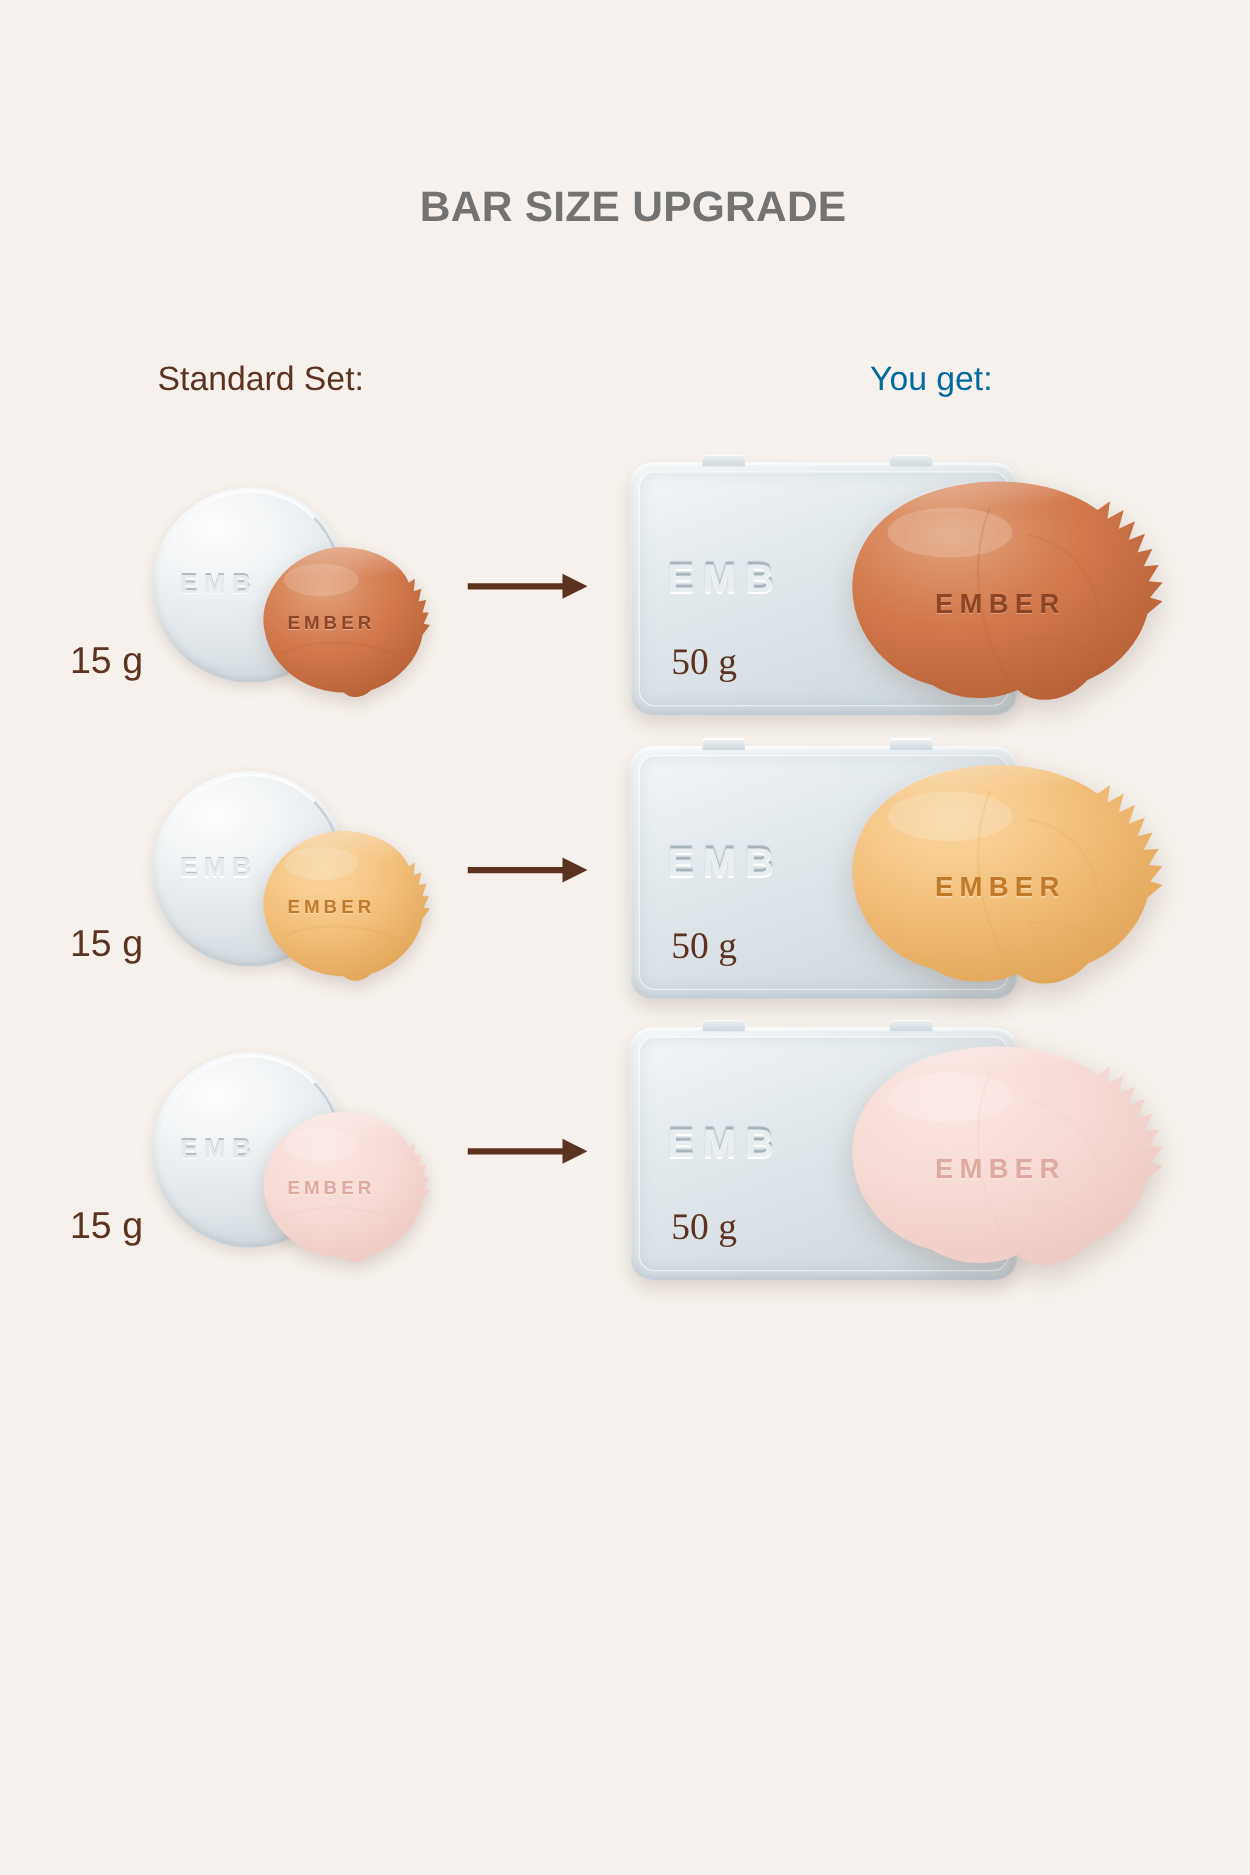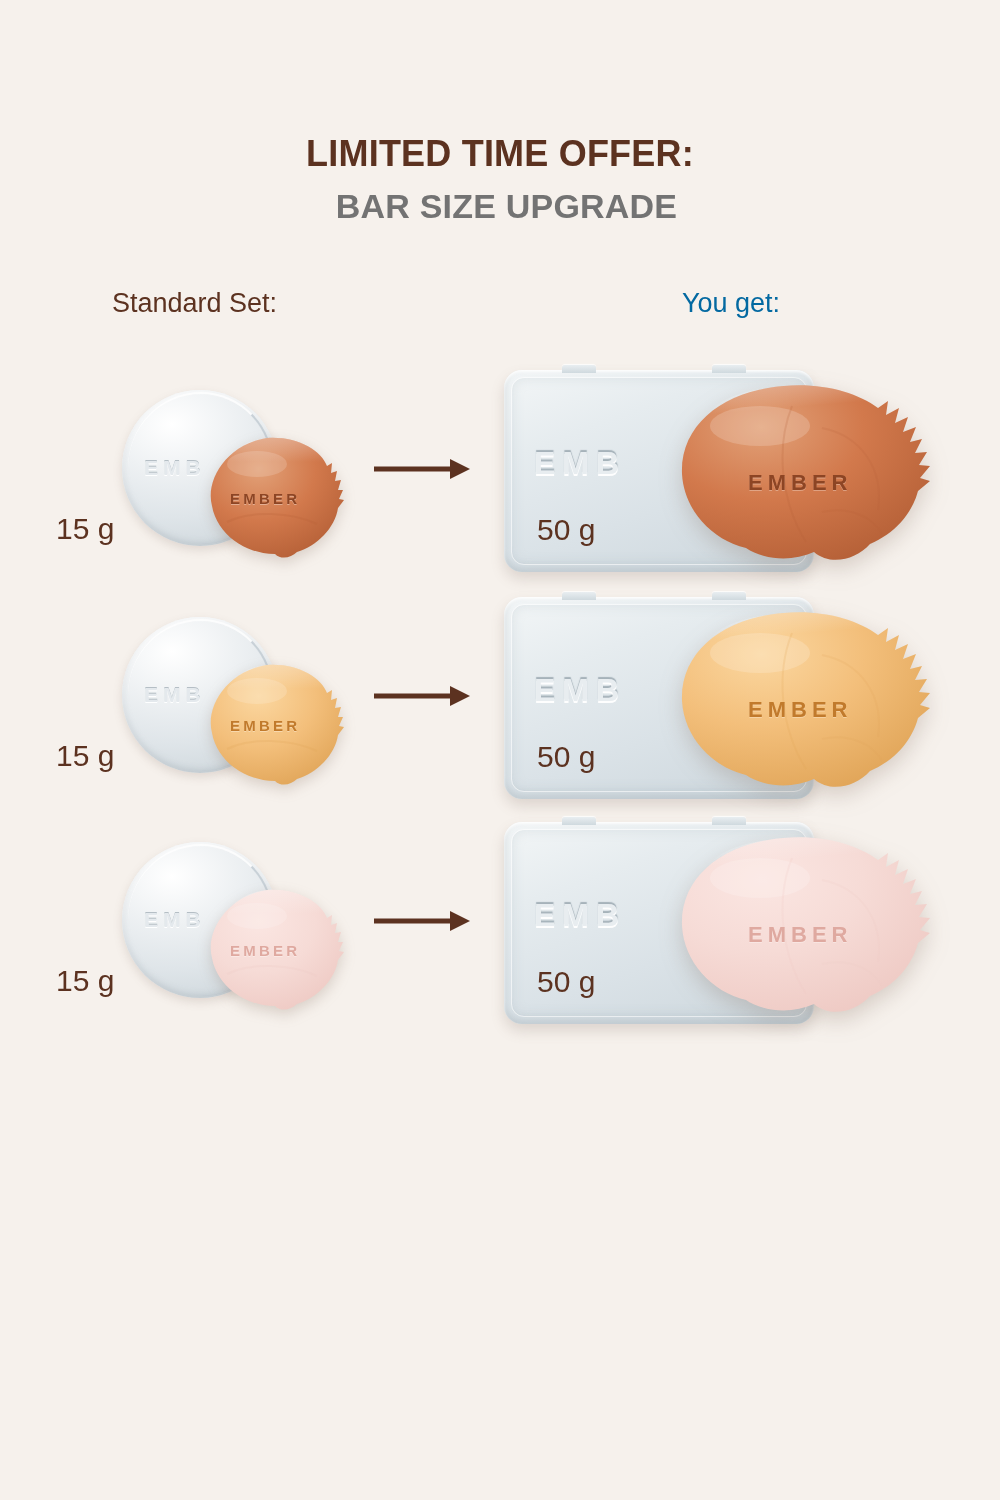--- a/index.html
+++ b/index.html
@@ -34,21 +34,21 @@
     color: #737373;
     line-height: 1.35;
     margin-top: 10px;
     padding-left: 13px;
   }
 
   
   .col-captions {
     position: absolute;
     top: 288px;
-    left: 0;
+    left: 14px;
     width: 952px;
     height: 40px;
   }
   .cap-standard {
     position: absolute;
     left: 112px;
     top: 0;
     font-size: 27px;
     color: #5c3220;
   }
@@ -81,20 +81,21 @@
     color: #5c3220;
     z-index: 40;
   }
   .weight-large {
     position: absolute;
     left: 537px;
     top: 153px;
     font-size: 30px;
     color: #5c3220;
     z-index: 40;
+    font-family: Liberation Serif, serif;
   }
 
   
   .tin-round {
     position: absolute;
     left: 122px;
     top: 30px;
     width: 156px;
     height: 156px;
     border-radius: 50%;
@@ -240,21 +241,20 @@
     width: 96px;
     height: 26px;
     z-index: 30;
   }
   .arrow svg { display: block; }
 </style>
 </head>
 <body>
 
 <div class="headline">
-  <div class="headline-line1">LIMITED TIME OFFER:</div>
   <div class="headline-line2">BAR SIZE UPGRADE</div>
 </div>
 
 <div class="col-captions">
   <div class="cap-standard">Standard Set:</div>
   <div class="cap-youget">You get:</div>
 </div>
 
 <div class="rows" id="rows-root">
     <div class="row row-1">

